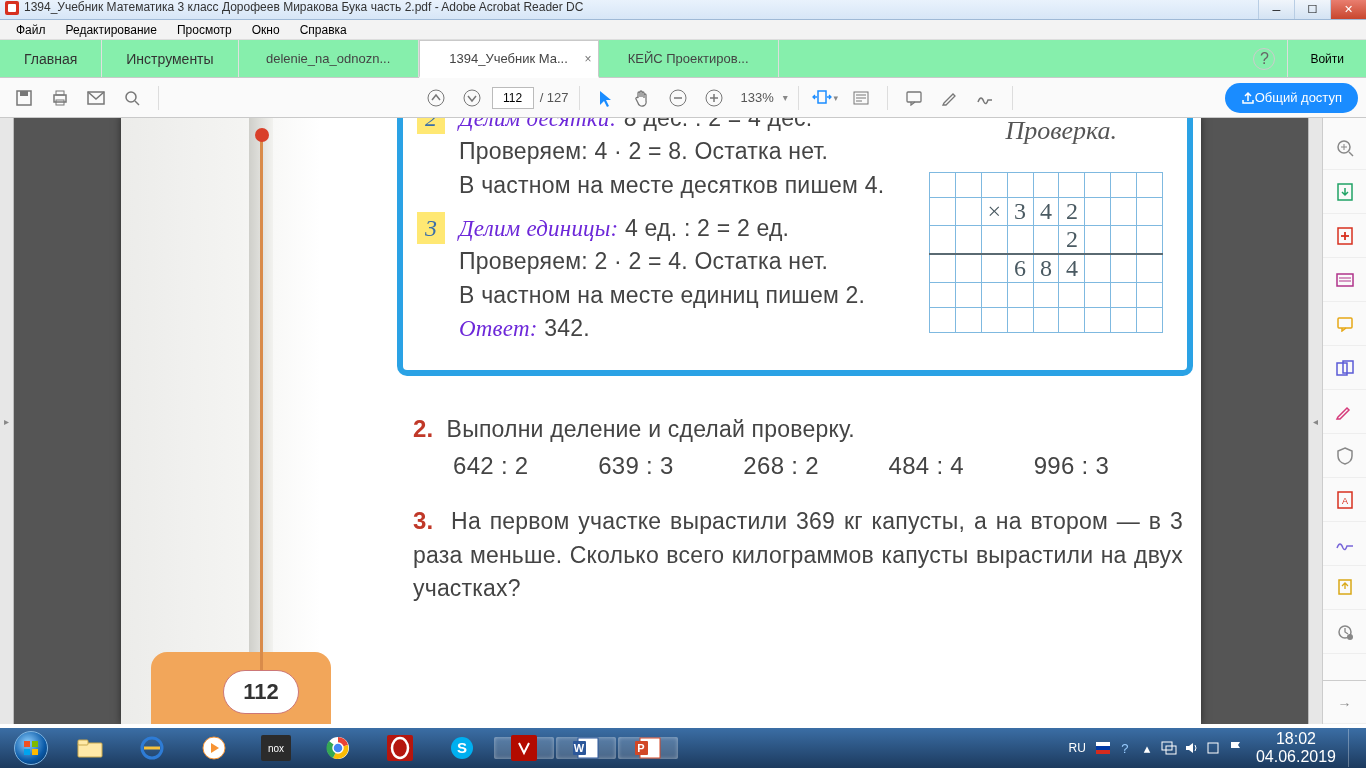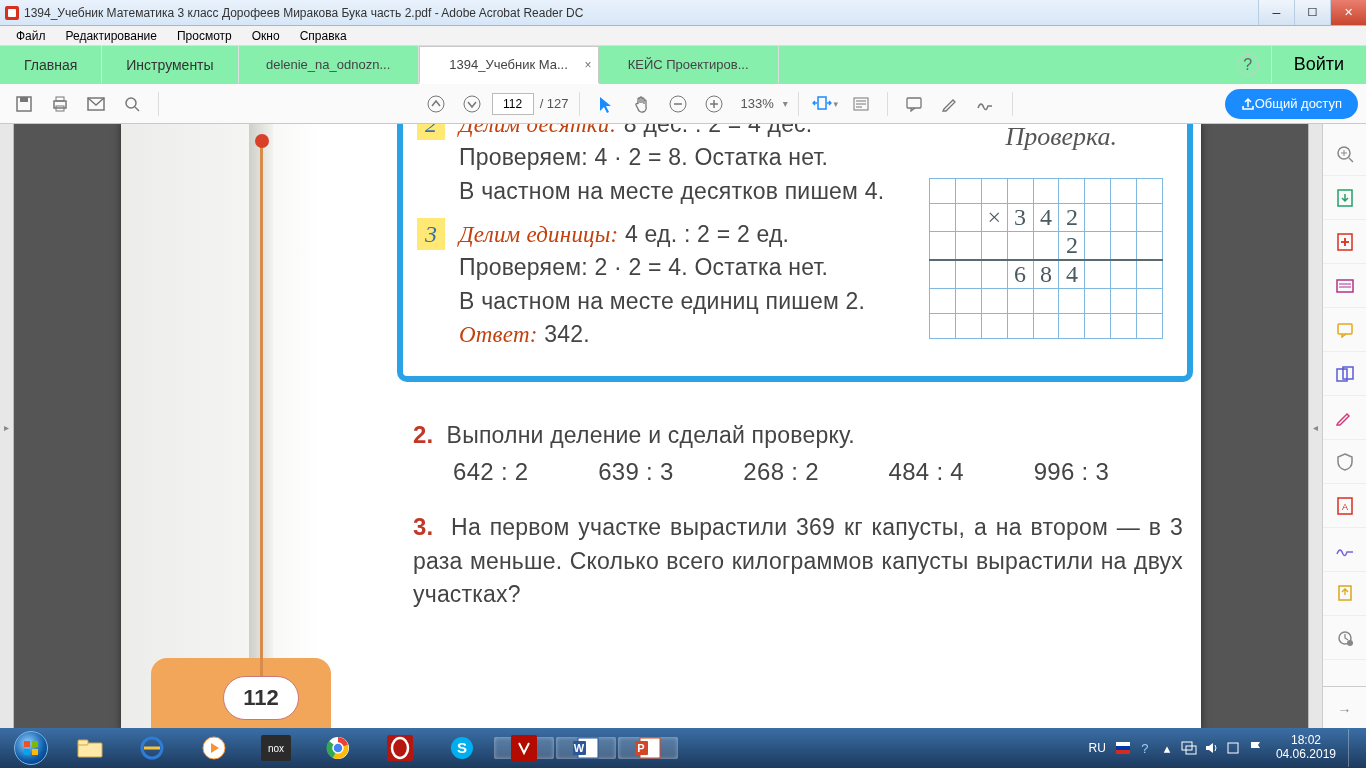--- a/index.html
+++ b/index.html
@@ -1,37 +1,37 @@
 <!DOCTYPE html>
 <html><head>
 <meta charset="utf-8">
 <style>
 * { margin: 0; padding: 0; box-sizing: border-box; font-family: "Segoe UI", Tahoma, sans-serif; }
 html, body { width: 1366px; height: 768px; overflow: hidden; background: #fff; }
 
 
-.titlebar { height: 26px; background: linear-gradient(#e9f2fc,#d7e6f7); border-bottom: 1px solid #9fb9d6; display: flex; align-items: center; font-size: 12px; }
+.titlebar { height: 20px; background: linear-gradient(#e9f2fc,#d7e6f7); border-bottom: 1px solid #9fb9d6; display: flex; font-size: 12px; }
 .titlebar .ico { width: 16px; height: 16px; margin: 0 4px; display: inline-flex; align-items: center; justify-content: center; }
 .titlebar .title { flex: 1; color: #333; white-space: nowrap; overflow: hidden; }
 .winbtns { display: flex; height: 100%; }
 .winbtn { width: 36px; height: 100%; display: flex; align-items: center; justify-content: center; background: linear-gradient(#f0f5fb,#d4e3f3); border-left: 1px solid #b8cde4; font-size: 11px; }
 .winbtn.close { background: linear-gradient(#e97e6f,#c8462e); color: #fff; }
 
 .menubar { height: 20px; background: #f3f3f3; border-bottom: 1px solid #ddd; display: flex; align-items: center; font-size: 12px; padding-left: 6px; gap: 0; }
 .menubar span { padding: 2px 10px; cursor: default; }
 
 
 .tabsrow { height: 38px; border-bottom: 1px solid #c9c9c9; display: flex; align-items: stretch; background: #86efac; }
 .tabsrow .bigtab { padding: 0 24px; display: flex; align-items: center; font-size: 14px; color: #333; border-right: 1px solid #e0e0e0; }
 .doctab { width: 180px; display: flex; align-items: center; justify-content: center; font-size: 13px; color: #444; border-right: 1px solid #ddd; position: relative; }
 .doctab.active { background: #fff; border-bottom: 2px solid #fff; margin-bottom: -1px; border-top: 1px solid #c9c9c9; border-left: 1px solid #c9c9c9; border-right: 1px solid #c9c9c9; }
 .doctab .x { position: absolute; right: 6px; font-size: 12px; color: #777; }
 .tabsrow .spacer { flex: 1; }
 .tabsrow .help { width: 40px; display: flex; align-items: center; justify-content: center; font-size: 16px; color: #666; border: 1px solid #ccc; border-radius: 50%; width: 22px; height: 22px; margin: auto 12px; }
-.tabsrow .login { padding: 0 22px; display: flex; align-items: center; font-size: 18px; border-left: 1px solid #ddd; }
+.tabsrow .login { padding: 0 22px; display: flex; align-items: center; font-size: 12px; border-left: 1px solid #ddd; }
 
 
 .toolbar { height: 40px; border-bottom: 1px solid #c9c9c9; display: flex; align-items: center; background: #fafafa; padding: 0 8px; gap: 4px; font-size: 13px; color: #555; }
 .tbtn { width: 32px; height: 32px; display: flex; align-items: center; justify-content: center; border-radius: 3px; }
 .tsep { width: 1px; height: 24px; background: #ddd; margin: 0 6px; }
 .pagebox { display: flex; align-items: center; gap: 6px; }
 .pagebox input { width: 42px; height: 22px; text-align: center; border: 1px solid #bbb; font-size: 12px; }
 .zoombox { display: flex; align-items: center; gap: 2px; }
 .zoombox .zval { border: 1px solid transparent; padding: 2px 6px; }
 .sharebtn { margin-left: auto; height: 30px; padding: 0 16px; background: #1a8cff; color: #fff; border-radius: 15px; display: flex; align-items: center; font-size: 13px; }
@@ -46,42 +46,42 @@
 
 .righttools { width: 44px; background: #fafafa; border-left: 1px solid #ccc; display: flex; flex-direction: column; align-items: center; padding-top: 8px; gap: 0; }
 .rtool { width: 44px; height: 44px; display: flex; align-items: center; justify-content: center; font-size: 18px; color: #666; border-bottom: 1px solid #eee; }
 
 
 .bookwrap { position: absolute; inset: 0; background: linear-gradient(90deg,#ececea 0,#f4f4f2 120px,#ffffff 200px); }
 .spine { position: absolute; left: 128px; top: 0; bottom: 0; width: 24px; background: linear-gradient(90deg,#cfcfca,#f2f2ef); }
 .bluebox { position: absolute; left: 276px; top: -8px; right: 8px; height: 268px; border: 6px solid #2aa2e5; border-radius: 10px; border-top: none; background: #fff; }
 .stepnum { position: absolute; width: 28px; height: 32px; background: #ffe873; display: flex; align-items: center; justify-content: center; font: italic 24px "Times New Roman", serif; color: #3b6fa8; }
 .bodytext { font: 23px/1.45 "Segoe UI", Arial, sans-serif; color: #444; letter-spacing: .2px; }
-.bodytext i { font-style: italic; font-family: "Times New Roman", serif; color:#c2410c; }
+.bodytext i { font-style: italic; font-family: "Times New Roman", serif; color:#6d28d9; }
 .tasknum { color: #c03828; font-weight: 600; font-size: 24px; font-family: Arial; }
 .proverka { font: italic 26px "Times New Roman", serif; color:#555; }
 
 .grid { position: absolute; right: 24px; top: 64px; width: 234px; height: 152px; }
 .grid table { border-collapse: collapse; width:100%; height:100%; }
 .grid td { border: 1px solid #7fb9e0; width: 26px; height: 25px; text-align:center; font: 24px "Segoe Script", cursive; color:#4a5a62; }
 .grid .hline td { border-top: 2px solid #5a6a72; }
 
 .pgbadge { position:absolute; left:30px; bottom:-4px; width:180px; height:76px; background:#f2a65a; border-radius:16px 16px 0 0; }
 .pgbadge .oval { position:absolute; left:72px; top:18px; width:76px; height:44px; background:#fff; border:1px solid #c77; border-radius:22px; display:flex; align-items:center; justify-content:center; font:bold 22px Arial; color:#333; }
 .pgbadge .stem { position:absolute; left:109px; top:-520px; width:3px; height:540px; background:#d98b4a; }
 .pgbadge .dot { position:absolute; left:104px; top:-524px; width:14px; height:14px; border-radius:50%; background:#d9402a; }
 
 
 .taskbar { position: fixed; left:0; right:0; bottom:0; height: 40px; background: linear-gradient(#3b6ea5,#1c3a5e); display:flex; align-items:center; padding:0 4px; gap:2px; }
 .startbtn { width:54px; height:38px; display:flex; align-items:center; justify-content:center; }
 .orb { width:34px; height:34px; border-radius:50%; background: radial-gradient(circle at 40% 35%, #8fd0ff, #0a5aa8 60%, #042a54); border:1px solid #7fb4e0; display:flex; align-items:center; justify-content:center; }
 .tbitem { width:60px; height:22px; display:flex; align-items:center; justify-content:center; border-radius:2px; }
 .tbitem.active { background: rgba(255,255,255,.18); box-shadow: inset 0 0 4px rgba(255,255,255,.4); }
 .tray { margin-left:auto; display:flex; align-items:center; gap:4px; color:#fff; font-size:11px; padding-right:4px; height:100%; }
-.tray .clock { text-align:center; line-height:1.15; font-size:12px; padding:0 8px;}
+.tray .clock { text-align:center; line-height:1.15; font-size:16px; padding:0 8px;}
 .trayico { width:18px; height:18px; display:inline-flex; align-items:center; justify-content:center; font-size:13px; }
 .lang { font-size:12px; padding:2px 4px; }
 
 svg { display:block; }
 </style>
 </head>
 <body>
 
 <div class="titlebar">
   <span class="ico">

